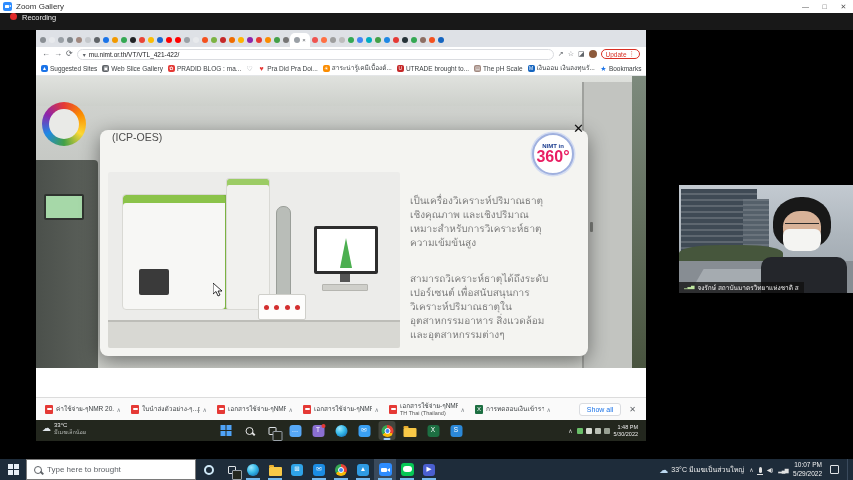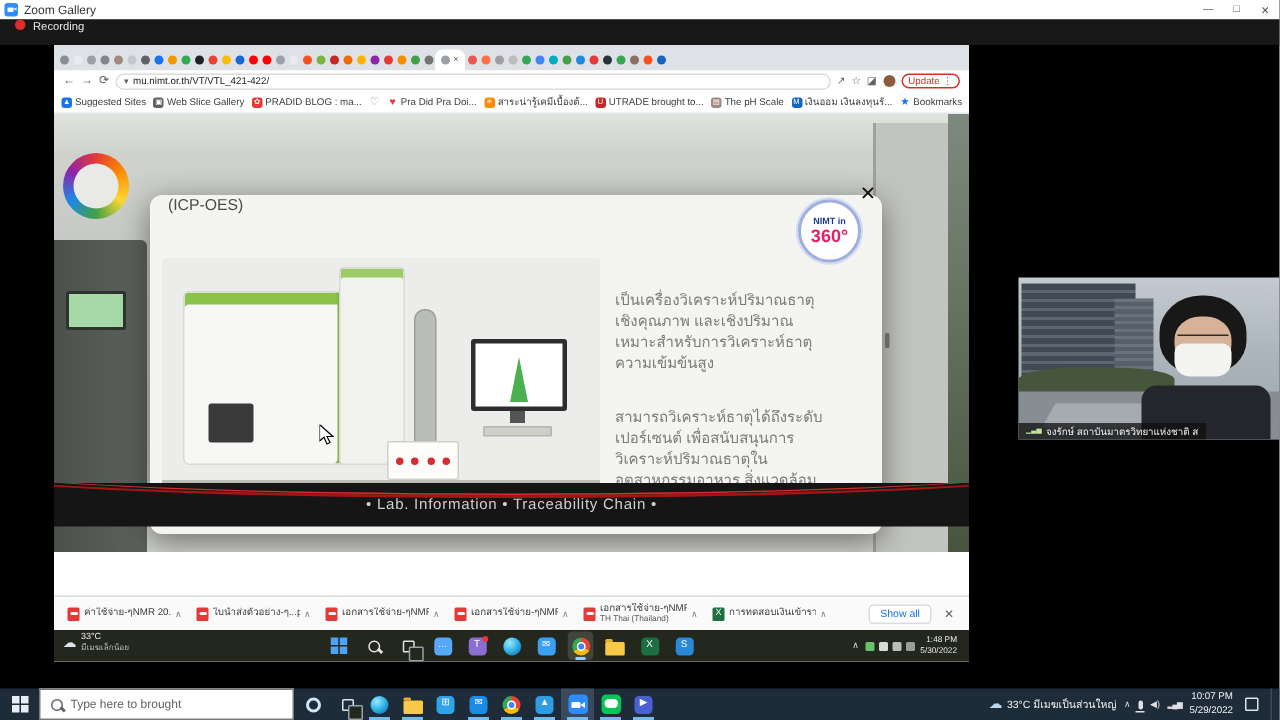--- a/index.html
+++ b/index.html
@@ -44,21 +44,21 @@
   .lab-door::after{content:"";position:absolute;left:6px;top:140px;width:3px;height:10px;background:#7c7e7a;border-radius:1px}
   .lab-glass{position:absolute;left:596px;top:0;width:14px;height:292px;background:linear-gradient(180deg,#7d8a7d,#49543f)}
   .lab-ceil{position:absolute;left:0;top:0;width:610px;height:30px;background:linear-gradient(180deg,#e0e2de,#cdd0cb)}
   
   .modal{position:absolute;left:64px;top:54px;width:488px;height:226px;background:#f4f4f1;border-radius:8px;box-shadow:0 5px 20px rgba(0,0,0,.45)}
   .m-title{margin:10px 90px 0 12px;font-size:14.5px;font-weight:bold;color:#3a3a3a;line-height:1.1}
   .m-sub{margin:1px 0 0 12px;font-size:10.5px;color:#4c4c4c}
   .m-close{position:absolute;right:4px;top:-9px;font-size:13px;font-weight:bold;color:#0d0d0d;cursor:pointer}
   .nimt-logo{position:absolute;right:14px;top:3px;width:42px;height:42px;border-radius:50%;background:#fff;border:2px solid #9fb0de;box-shadow:0 0 0 1.5px #d3dcf2;display:flex;flex-direction:column;align-items:center;justify-content:center;line-height:1}
   .nimt-top{font-size:6px;color:#1a3c8f;font-weight:bold}
-  .nimt-bottom{font-size:12px;color:#e91e63;font-weight:bold}
+  .nimt-bottom{font-size:16px;color:#e91e63;font-weight:bold}
   .m-body{position:absolute;left:8px;top:42px;display:flex}
   .photo{width:292px;height:176px;background:#ececea;position:relative;overflow:hidden;border-radius:2px}
   .bench{position:absolute;left:0;bottom:0;width:292px;height:28px;background:#d8d8d3;border-top:2px solid #bdbdb8}
   .machineL{position:absolute;left:14px;top:22px;width:118px;height:116px;background:#f7f7f5;border-radius:4px;border:1px solid #d9d9d4;box-shadow:inset -14px 0 0 #7cb342,inset 0 8px 0 #8bc34a}
   .machineL::after{content:"";position:absolute;left:16px;bottom:14px;width:30px;height:26px;background:#3a3a3a;border-radius:2px}
   .machineT{position:absolute;left:118px;top:6px;width:44px;height:132px;background:#f1f1ee;border:1px solid #d9d9d4;border-radius:3px;box-shadow:inset 0 6px 0 #9ccc65}
   .cyl{position:absolute;left:168px;top:34px;width:15px;height:100px;background:#b9bdb8;border-radius:7px 7px 2px 2px;border:1px solid #9a9e99}
   .rack{position:absolute;left:150px;top:122px;width:48px;height:26px;background:#fdfdfc;border:1px solid #cfcfca;border-radius:2px;display:flex;align-items:center;justify-content:space-evenly}
   .rack i{width:5px;height:5px;border-radius:50%;background:#d32f2f}
   .monitor{position:absolute;left:206px;top:54px;width:64px;height:48px;background:#fff;border:3px solid #2d2d2d;border-radius:2px;display:flex;align-items:flex-end;justify-content:center}
@@ -424,23 +424,20 @@
       </div>
     </div>
 
     <div class="cursor">
       <svg width="10" height="14" viewBox="0 0 10 14">
           <polygon points="0,0 0,11 3,8.5 5,13 7,12 5,8 9,8" fill="#fff" stroke="#000" stroke-width="0.8"></polygon>
         </svg>
     </div>
   </div>
 
-  <div class="ribbon">
-    <span>•  Lab. Information  •  Traceability Chain  •</span>
-  </div>
 
   <div class="dlbar" id="dlbar">
       <div class="dl">
         <span class="ic-pdf"></span>
         <span class="dlnames">
           <span class="dlname">ค่าใช้จ่าย-ๆNMR 20...pdf</span>
         </span>
         <span class="dlchev">∧</span>
       </div>
       <div class="dl">

